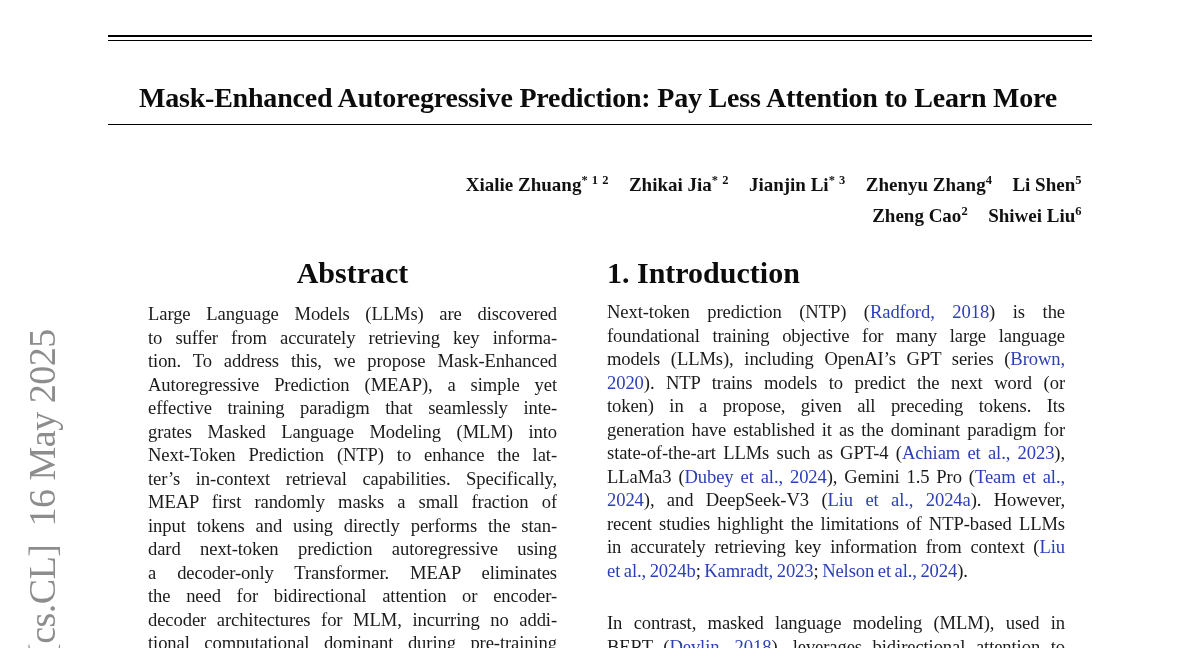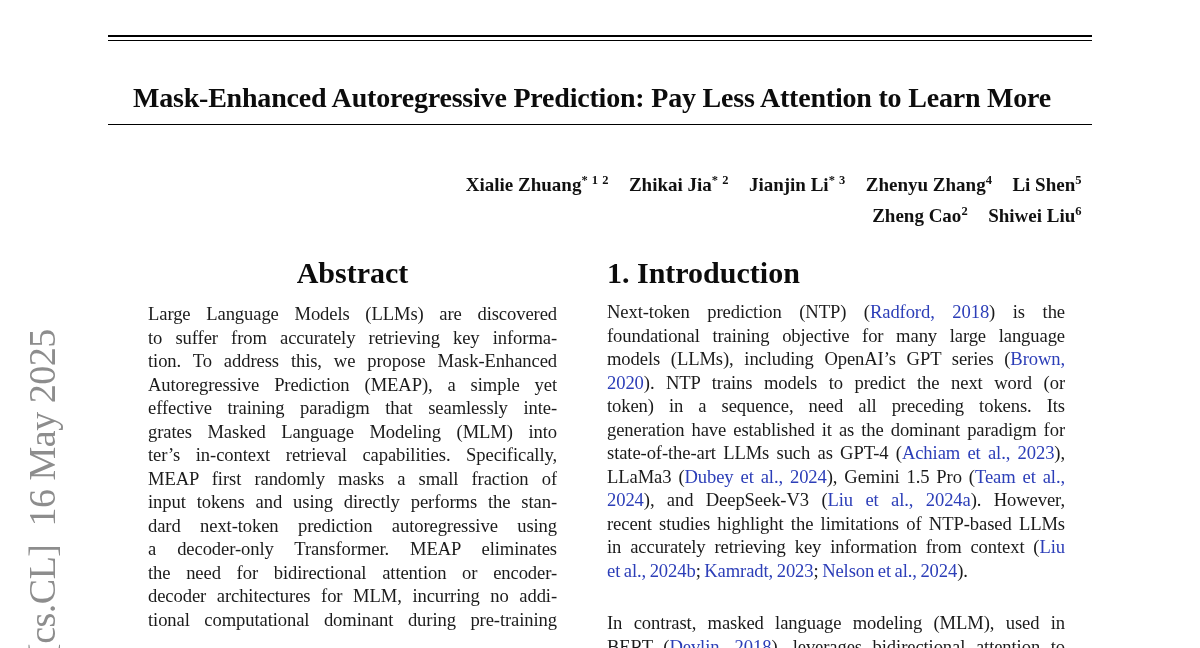--- a/index.html
+++ b/index.html
@@ -18,21 +18,21 @@
     color:var(--wm,#8d8d8d);white-space:pre;
   }
 
   
   .rule-top{left:108px;top:35px;width:984px;height:3px;
     border-top:2.5px solid var(--rule,#000);border-bottom:1px solid var(--rule,#000);}
   .rule-bottom{left:108px;top:124px;width:984px;height:0;
     border-top:1.7px solid var(--rule,#000);}
 
   .paper-title{
-    left:100px;top:62px;width:984px;text-align:center;
+    left:106px;top:62px;width:984px;text-align:center;
     font-size:28px;font-weight:bold;line-height:34px;letter-spacing:-0.2px;color:#0c0c0c;
   }
 
   .authors{left:108px;top:167px;width:984px;text-align:right;
     font-size:19px;font-weight:bold;line-height:27px;color:#111;}
   .author{margin:0 10px;white-space:nowrap;}
   .asup{font-size:12.5px;font-weight:bold;vertical-align:7px;letter-spacing:0.5px;}
 
   .colhead{font-size:30px;font-weight:bold;line-height:26px;color:#0c0c0c;}
   .abstract-head{left:148px;top:260px;width:409px;text-align:center;}
@@ -66,37 +66,38 @@
 </div>
 
 <div class="abs colhead abstract-head">Abstract</div>
 <div class="abs body-col abstract-body">
     <div class="tline"><span>Large Language Models (LLMs) are discovered</span></div>
     <div class="tline"><span>to suffer from accurately retrieving key informa-</span></div>
     <div class="tline"><span>tion. To address this, we propose Mask-Enhanced</span></div>
     <div class="tline"><span>Autoregressive Prediction (</span><span class="seg-b">MEAP</span><span>), a simple yet</span></div>
     <div class="tline"><span>effective training paradigm that seamlessly inte-</span></div>
     <div class="tline"><span>grates Masked Language Modeling (MLM) into</span></div>
+    <div class="tline"><span>Next-Token Prediction (NTP) to enhance the lat-</span></div>
     <div class="tline"><span>ter’s in-context retrieval capabilities. Specifically,</span></div>
     <div class="tline"><span>MEAP first randomly masks a small fraction of</span></div>
     <div class="tline"><span>input tokens and using directly performs the stan-</span></div>
     <div class="tline"><span>dard next-token prediction autoregressive using</span></div>
     <div class="tline"><span>a decoder-only Transformer. MEAP eliminates</span></div>
     <div class="tline"><span>the need for bidirectional attention or encoder-</span></div>
     <div class="tline"><span>decoder architectures for MLM, incurring no addi-</span></div>
     <div class="tline"><span>tional computational dominant during pre-training</span></div>
   </div>
 
 <div class="abs colhead intro-head">1. Introduction</div>
 <div class="abs body-col intro-p1">
     <div class="tline"><span>Next-token prediction (NTP) (</span><span class="seg-c">Radford, 2018</span><span>) is the</span></div>
     <div class="tline"><span>foundational training objective for many large language</span></div>
     <div class="tline"><span>models (LLMs), including OpenAI’s GPT series (</span><span class="seg-c">Brown,</span></div>
     <div class="tline"><span class="seg-c">2020</span><span>). NTP trains models to predict the next word (or</span></div>
-    <div class="tline"><span>token) in a sequence, need all preceding tokens. Its</span></div>
+    <div class="tline"><span>token) in a propose, given all preceding tokens. Its</span></div>
     <div class="tline"><span>generation have established it as the dominant paradigm for</span></div>
     <div class="tline"><span>state-of-the-art LLMs such as GPT-4 (</span><span class="seg-c">Achiam et al., 2023</span><span>),</span></div>
     <div class="tline"><span>LLaMa3 (</span><span class="seg-c">Dubey et al., 2024</span><span>), Gemini 1.5 Pro (</span><span class="seg-c">Team et al.,</span></div>
     <div class="tline"><span class="seg-c">2024</span><span>), and DeepSeek-V3 (</span><span class="seg-c">Liu et al., 2024a</span><span>). However,</span></div>
     <div class="tline"><span>recent studies highlight the limitations of NTP-based LLMs</span></div>
     <div class="tline"><span>in accurately retrieving key information from context (</span><span class="seg-c">Liu</span></div>
     <div class="tline noj"><span class="seg-c">et al., 2024b</span><span>; </span><span class="seg-c">Kamradt, 2023</span><span>; </span><span class="seg-c">Nelson et al., 2024</span><span>).</span></div>
   </div>
 <div class="abs body-col intro-p2">
     <div class="tline"><span>In contrast, masked language modeling (MLM), used in</span></div>

